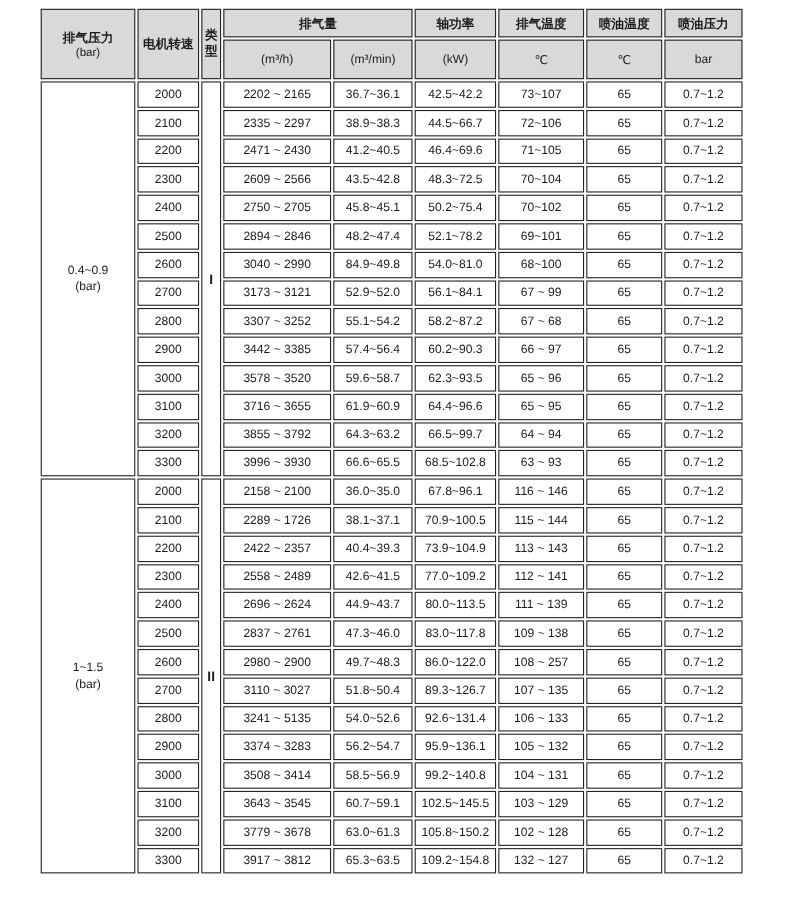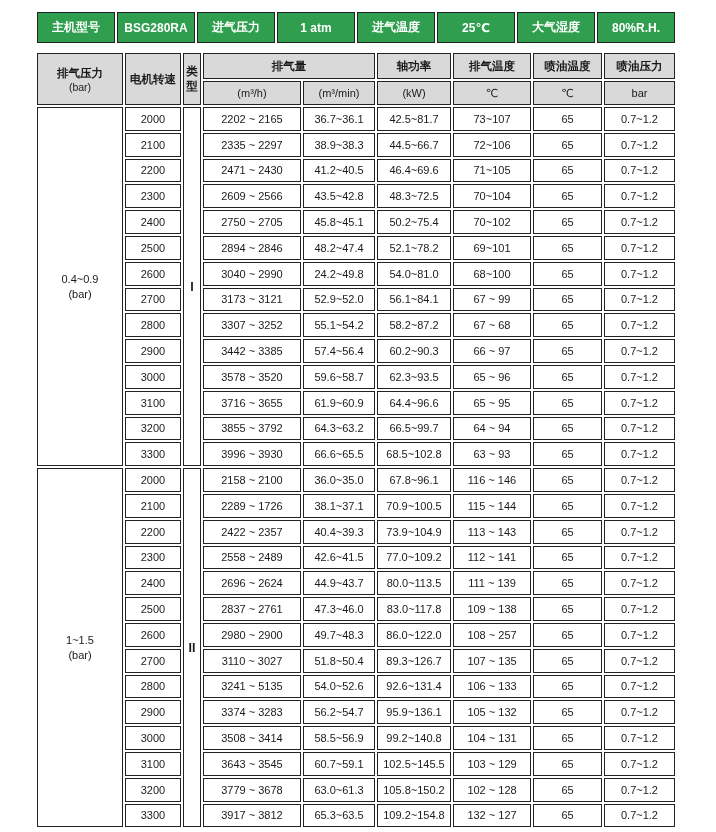--- a/index.html
+++ b/index.html
@@ -49,48 +49,34 @@
   .hdr .unit-line{font-weight:normal;font-size:10.5px;}
   .unit{font-weight:normal;font-size:11px;}
   .type-hdr{
     white-space:normal;
     word-break:break-all;
     line-height:1.3;
     padding:0 1px;
     text-align:center;
   }
   thead tr:first-child td{height:26px;}
-  thead tr:last-child td{height:24px;}
+  thead tr:last-child td{height:36px;}
   tbody td{
     height:23.8px;
     font-size:11px;
     background:#ffffff;
   }
   td.pressure{white-space:normal;line-height:1.35;font-size:11px;}
   td.type{font-weight:bold;font-size:12.5px;}
 </style>
 </head>
 <body>
 
 <div class="sheet">
 
-  <table class="green-table">
-    <tbody>
-        <tr>
-      <td>主机型号</td>
-      <td>BSG280RA</td>
-      <td>进气压力</td>
-      <td>1 atm</td>
-      <td>进气温度</td>
-      <td>25℃</td>
-      <td>大气湿度</td>
-      <td>80%R.H.</td>
-    </tr>
-  </tbody>
-    </table>
 
   <table class="main-table">
     <colgroup>
       <col style="width:86px">
         <col style="width:56px">
         <col style="width:18px">
       <col style="width:98px">
         <col style="width:72px">
         <col style="width:74px">
       <col style="width:78px">
@@ -123,21 +109,21 @@
     <tbody>
         <tr>
           <td class="pressure" rowspan="14">
             <div>0.4~0.9</div>
             <div>(bar)</div>
           </td>
           <td>2000</td>
           <td class="type" rowspan="14">I</td>
           <td>2202 ~ 2165</td>
           <td>36.7~36.1</td>
-          <td>42.5~81.7</td>
+          <td>42.5~42.2</td>
           <td>73~107</td>
           <td>65</td>
           <td>0.7~1.2</td>
         </tr>
         <tr>
           <td>2100</td>
           <td>2335 ~ 2297</td>
           <td>38.9~38.3</td>
           <td>44.5~66.7</td>
           <td>72~106</td>
@@ -176,21 +162,21 @@
           <td>2894 ~ 2846</td>
           <td>48.2~47.4</td>
           <td>52.1~78.2</td>
           <td>69~101</td>
           <td>65</td>
           <td>0.7~1.2</td>
         </tr>
         <tr>
           <td>2600</td>
           <td>3040 ~ 2990</td>
-          <td>24.2~49.8</td>
+          <td>84.9~49.8</td>
           <td>54.0~81.0</td>
           <td>68~100</td>
           <td>65</td>
           <td>0.7~1.2</td>
         </tr>
         <tr>
           <td>2700</td>
           <td>3173 ~ 3121</td>
           <td>52.9~52.0</td>
           <td>56.1~84.1</td>

